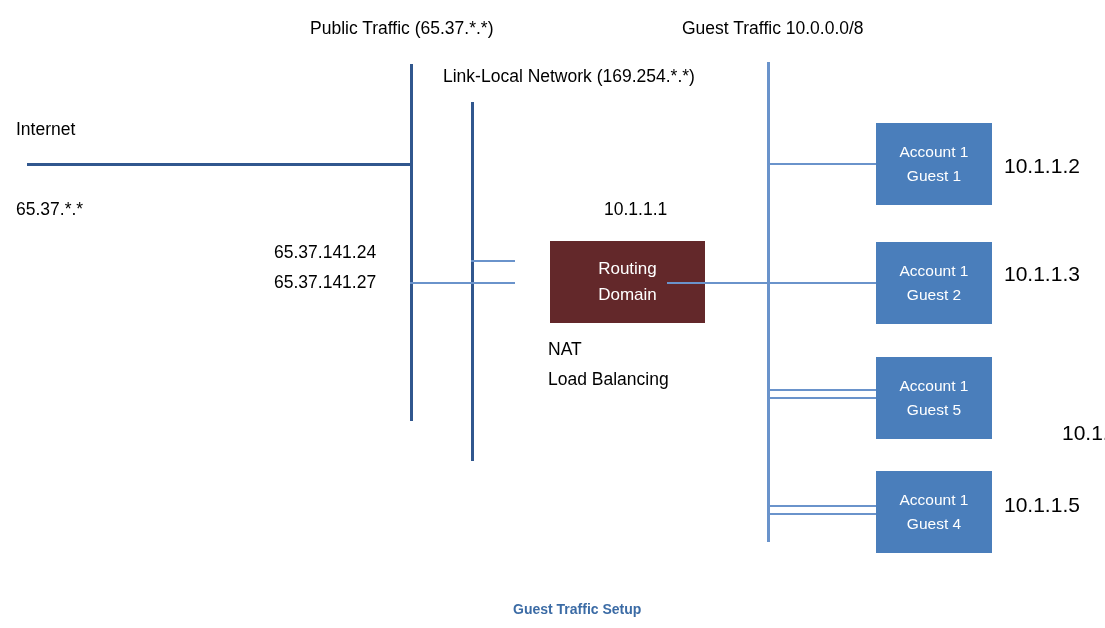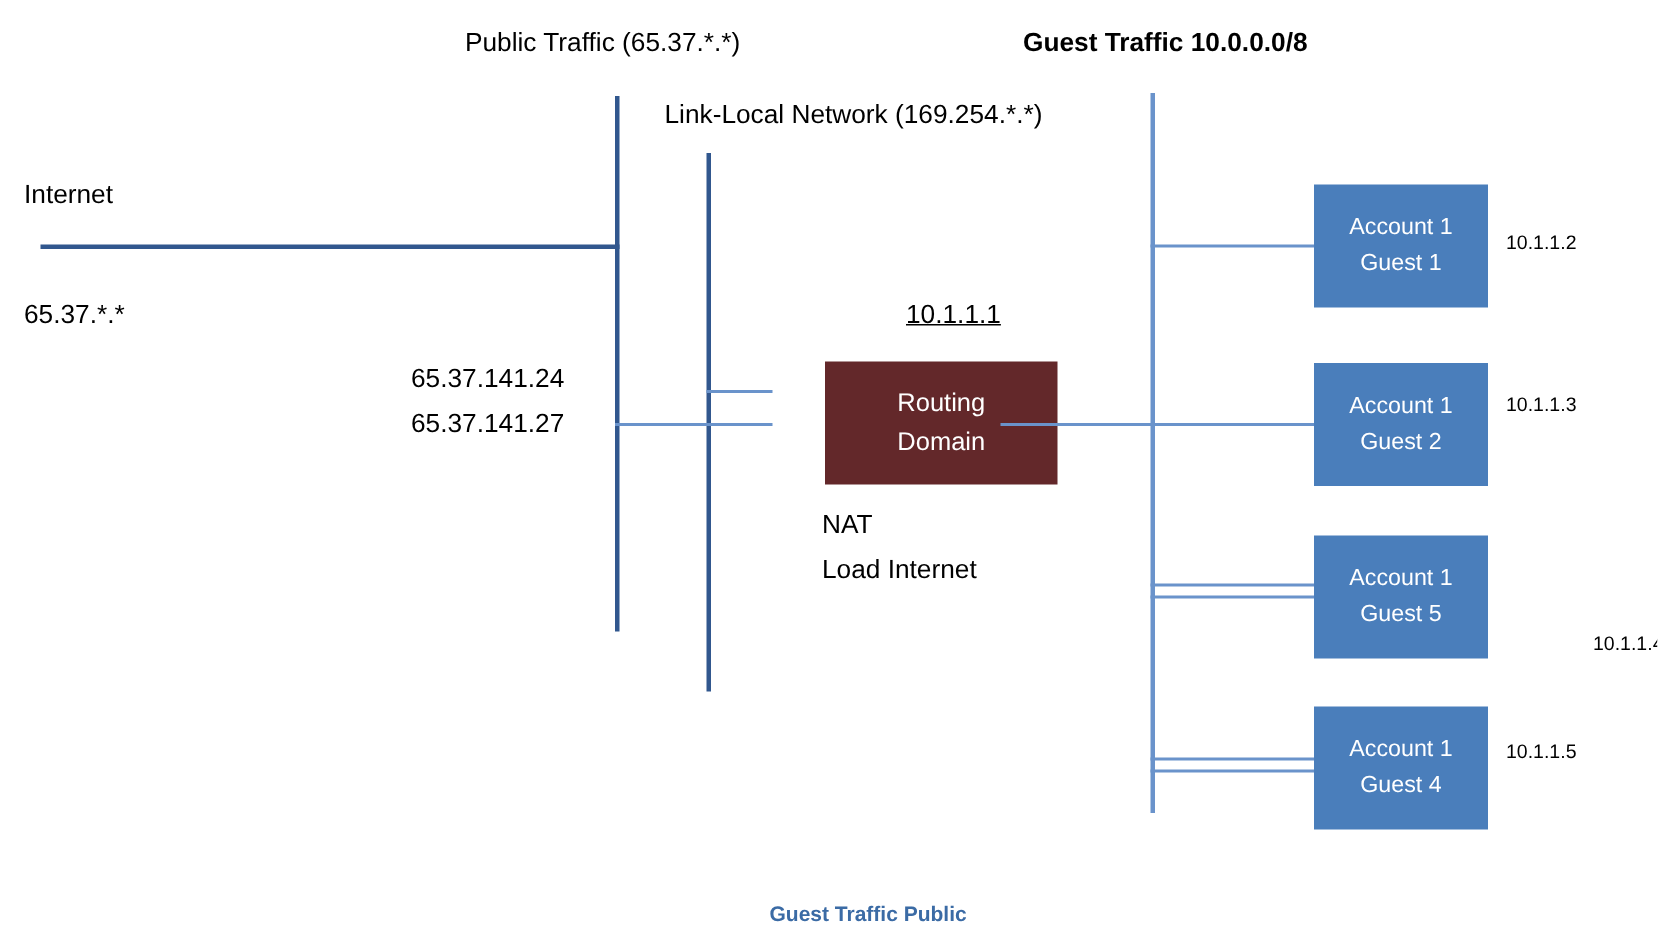--- a/index.html
+++ b/index.html
@@ -80,35 +80,35 @@
     height: 82px;
     background: #63282A;
     font-size: 17px;
     margin-left: 38px;
   }
   .node span { display: block; }
 
   .ip-label {
     position: absolute;
     color: #000000;
-    font-size: 13px;
+    font-size: 21px;
     white-space: pre;
     font-family: "Liberation Sans", sans-serif;
   }
 </style>
 </head>
 <body>
 
 <div id="canvas">
 
   <div class="lbl" style="left:310px; top:17px;">Public Traffic (65.37.*.*)</div>
 
   <div class="lbl" style="left:443px; top:65px;">Link-Local Network (169.254.*.*)</div>
 
-  <div class="lbl" style="left:682px; top:17px;font-weight:bold;">Guest Traffic 10.0.0.0/8</div>
+  <div class="lbl" style="left:682px; top:17px;">Guest Traffic 10.0.0.0/8</div>
 
   <div class="line v-trunk" style="left:410px; top:64px; height:357px;"></div>
 
   <div class="line v-trunk" style="left:471px; top:102px; height:359px;"></div>
 
   <div class="line v-trunk-light" style="left:767px; top:62px; height:480px;"></div>
 
   <div class="lbl" style="left:16px; top:118px;">Internet</div>
 
   <div class="line h-trunk" style="left:27px; top:163px; width:386px;"></div>
@@ -123,26 +123,26 @@
 
   <div class="line h-branch" style="left:410px; top:282px; width:105px;"></div>
 
   <div class="node router-node" style="left:512px; top:241px;">
     <span>Routing</span>
     <span>Domain</span>
   </div>
 
   <div class="lbl" style="left:548px; top:338px;">NAT</div>
 
-  <div class="lbl" style="left:548px; top:368px;">Load Internet</div>
+  <div class="lbl" style="left:548px; top:368px;">Load Balancing</div>
 
   <div class="line h-branch" style="left:667px; top:282px; width:102px;"></div>
 
 
-  <div class="lbl" style="left:604px; top:198px;text-decoration:underline;">10.1.1.1</div>
+  <div class="lbl" style="left:604px; top:198px;">10.1.1.1</div>
 
   <div class="line h-branch" style="left:767px; top:163px; width:111px;"></div>
 
   <div class="line h-branch" style="left:767px; top:282px; width:111px;"></div>
 
   <div class="line h-branch" style="left:767px; top:389px; width:111px;"></div>
   <div class="line h-branch" style="left:767px; top:397px; width:111px;"></div>
 
   <div class="line h-branch" style="left:767px; top:505px; width:111px;"></div>
   <div class="line h-branch" style="left:767px; top:513px; width:111px;"></div>
@@ -164,15 +164,15 @@
     <span>Guest 5</span>
   </div>
   <div class="ip-label" style="left:1062px; top:377px;margin-top:44px;">10.1.1.4</div>
 
   <div class="node guest-node" style="left:876px; top:471px;">
     <span>Account 1</span>
     <span>Guest 4</span>
   </div>
   <div class="ip-label" style="left:1004px; top:493px;">10.1.1.5</div>
 
-  <div class="caption" style="left:513px; top:601px;">Guest Traffic Public</div>
+  <div class="caption" style="left:513px; top:601px;">Guest Traffic Setup</div>
 
 </div>
 
 </body></html>

